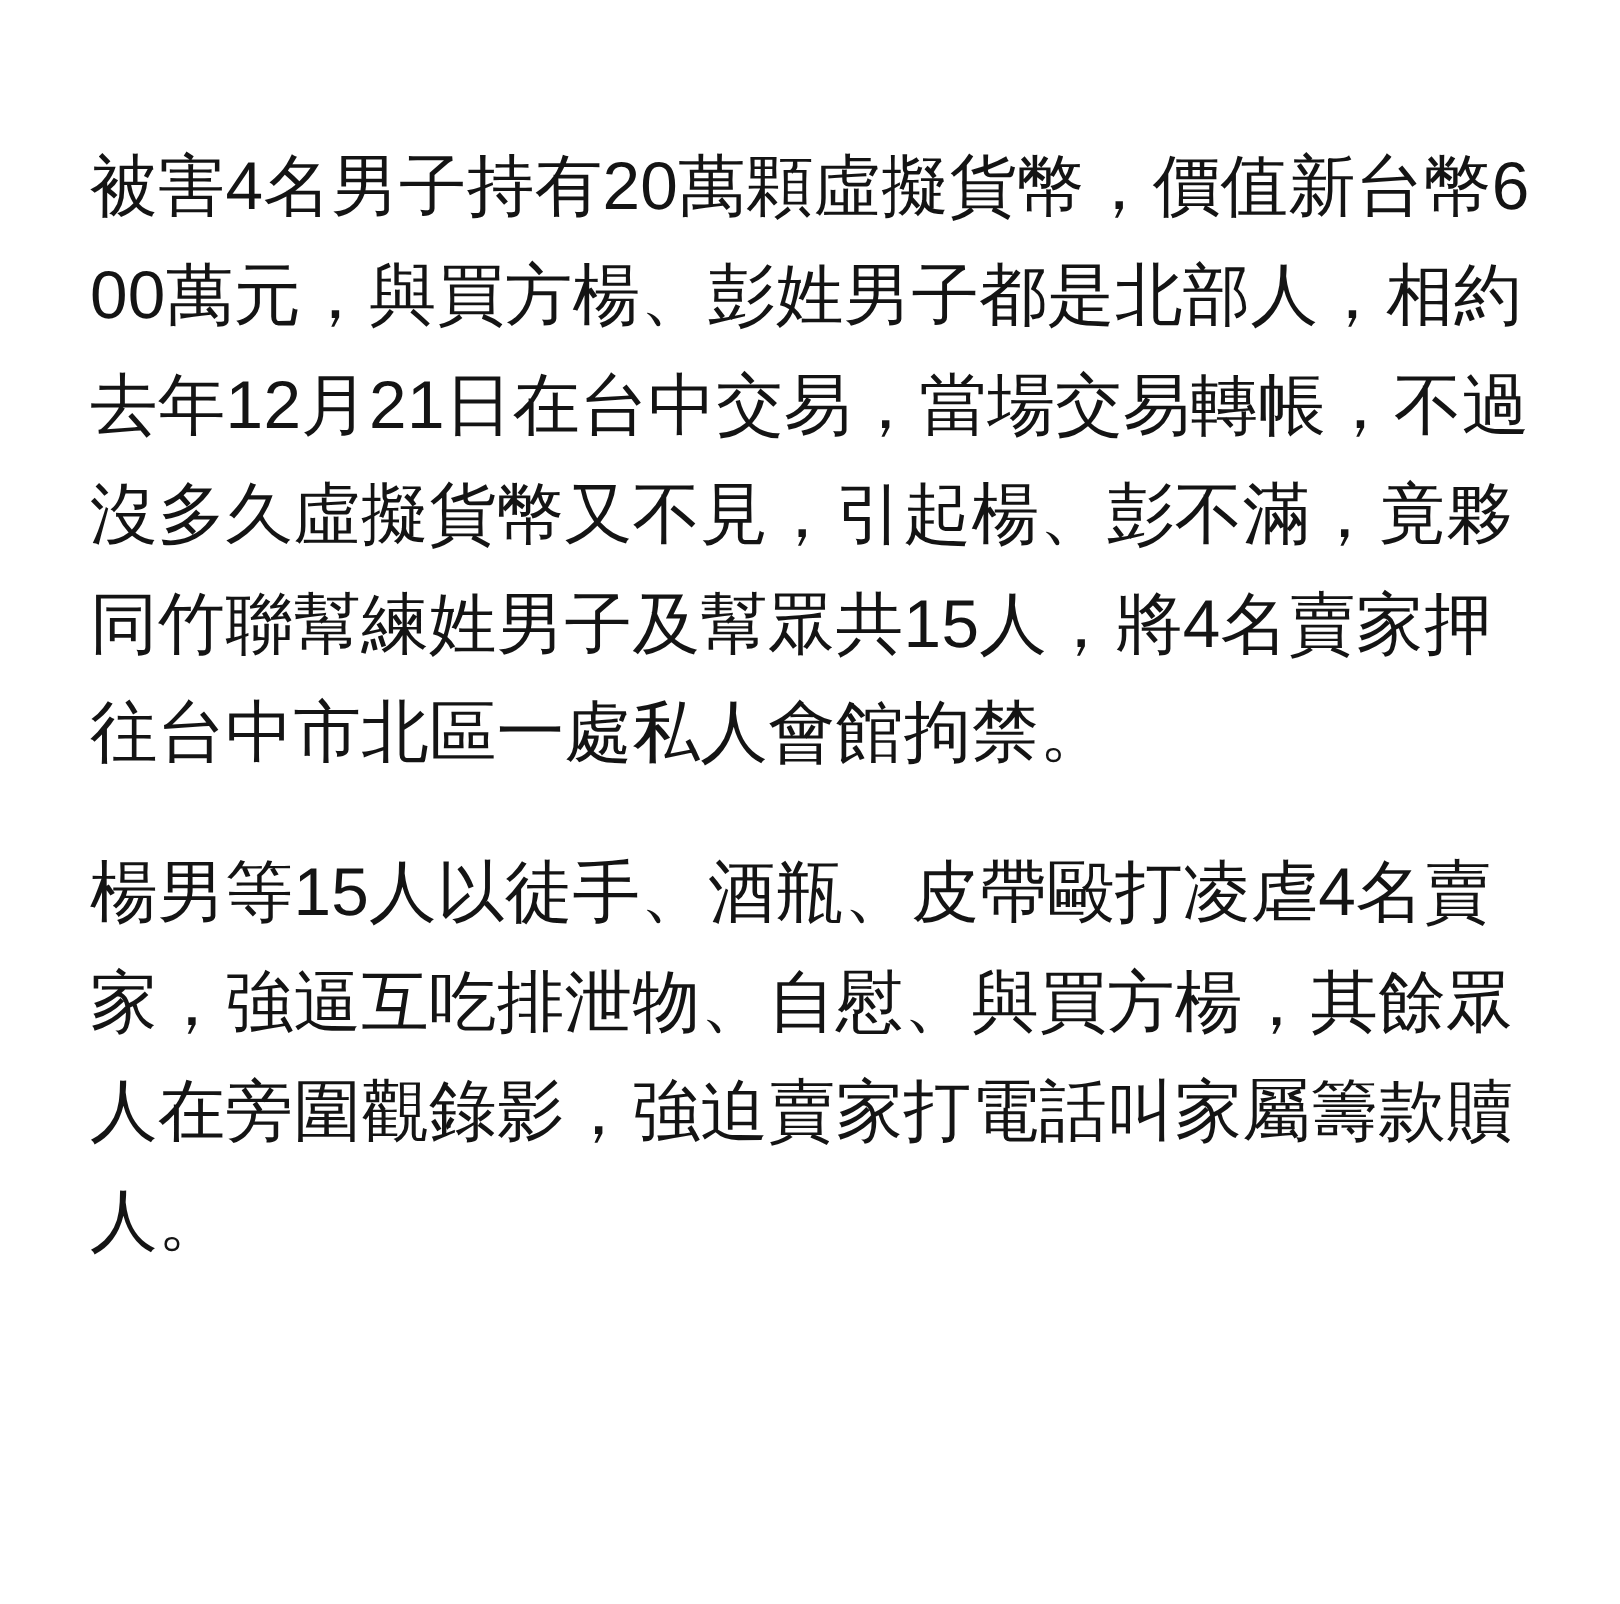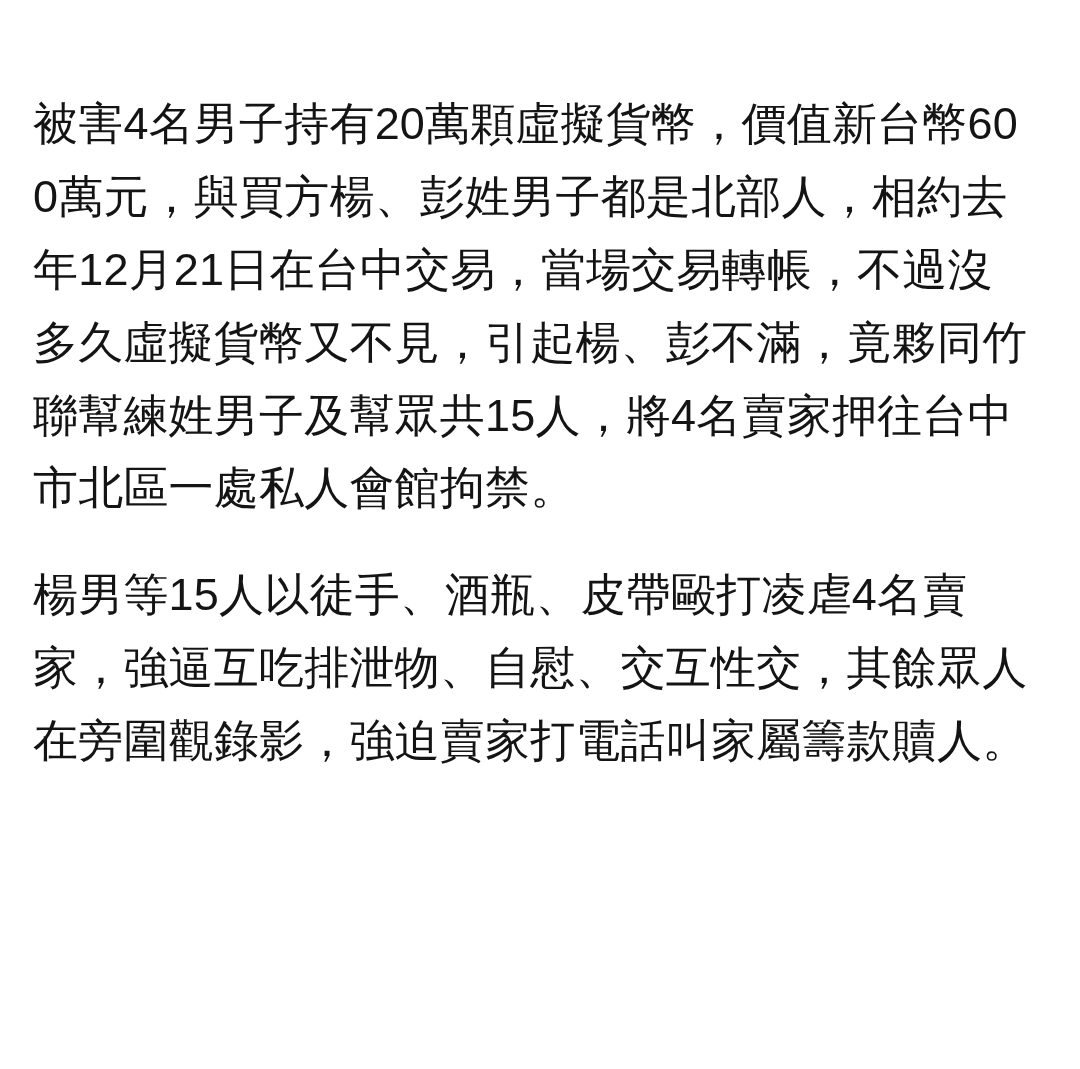--- a/index.html
+++ b/index.html
@@ -11,35 +11,35 @@
     width: 1080px;
     height: 1069px;
     font-family: "Liberation Sans", "DejaVu Sans", sans-serif;
     color: #111111;
     overflow: hidden;
   }
   .article {
     box-sizing: border-box;
     width: 1080px;
     height: 1025px;
-    padding: 88px 44px 40px 33px;
+    padding: 88px 44px 40px 60px;
     background: #ffffff;
   }
   .paragraph {
     font-size: 45px;
     line-height: 1.62;
     letter-spacing: 0.2px;
     text-align: left;
     color: #141414;
     margin: 0 0 34px 0;
     word-break: break-all;
   }
   .paragraph:last-child {
     margin-bottom: 0;
   }
 </style>
 </head>
 <body>
 
 <div class="article">
   <p class="paragraph">被害4名男子持有20萬顆虛擬貨幣，價值新台幣600萬元，與買方楊、彭姓男子都是北部人，相約去年12月21日在台中交易，當場交易轉帳，不過沒多久虛擬貨幣又不見，引起楊、彭不滿，竟夥同竹聯幫練姓男子及幫眾共15人，將4名賣家押往台中市北區一處私人會館拘禁。</p>
-  <p class="paragraph">楊男等15人以徒手、酒瓶、皮帶毆打凌虐4名賣家，強逼互吃排泄物、自慰、交互性交，其餘眾人在旁圍觀錄影，強迫賣家打電話叫家屬籌款贖人。</p>
+  <p class="paragraph">楊男等15人以徒手、酒瓶、皮帶毆打凌虐4名賣家，強逼互吃排泄物、自慰、與買方楊，其餘眾人在旁圍觀錄影，強迫賣家打電話叫家屬籌款贖人。</p>
 </div>
 
 </body></html>

